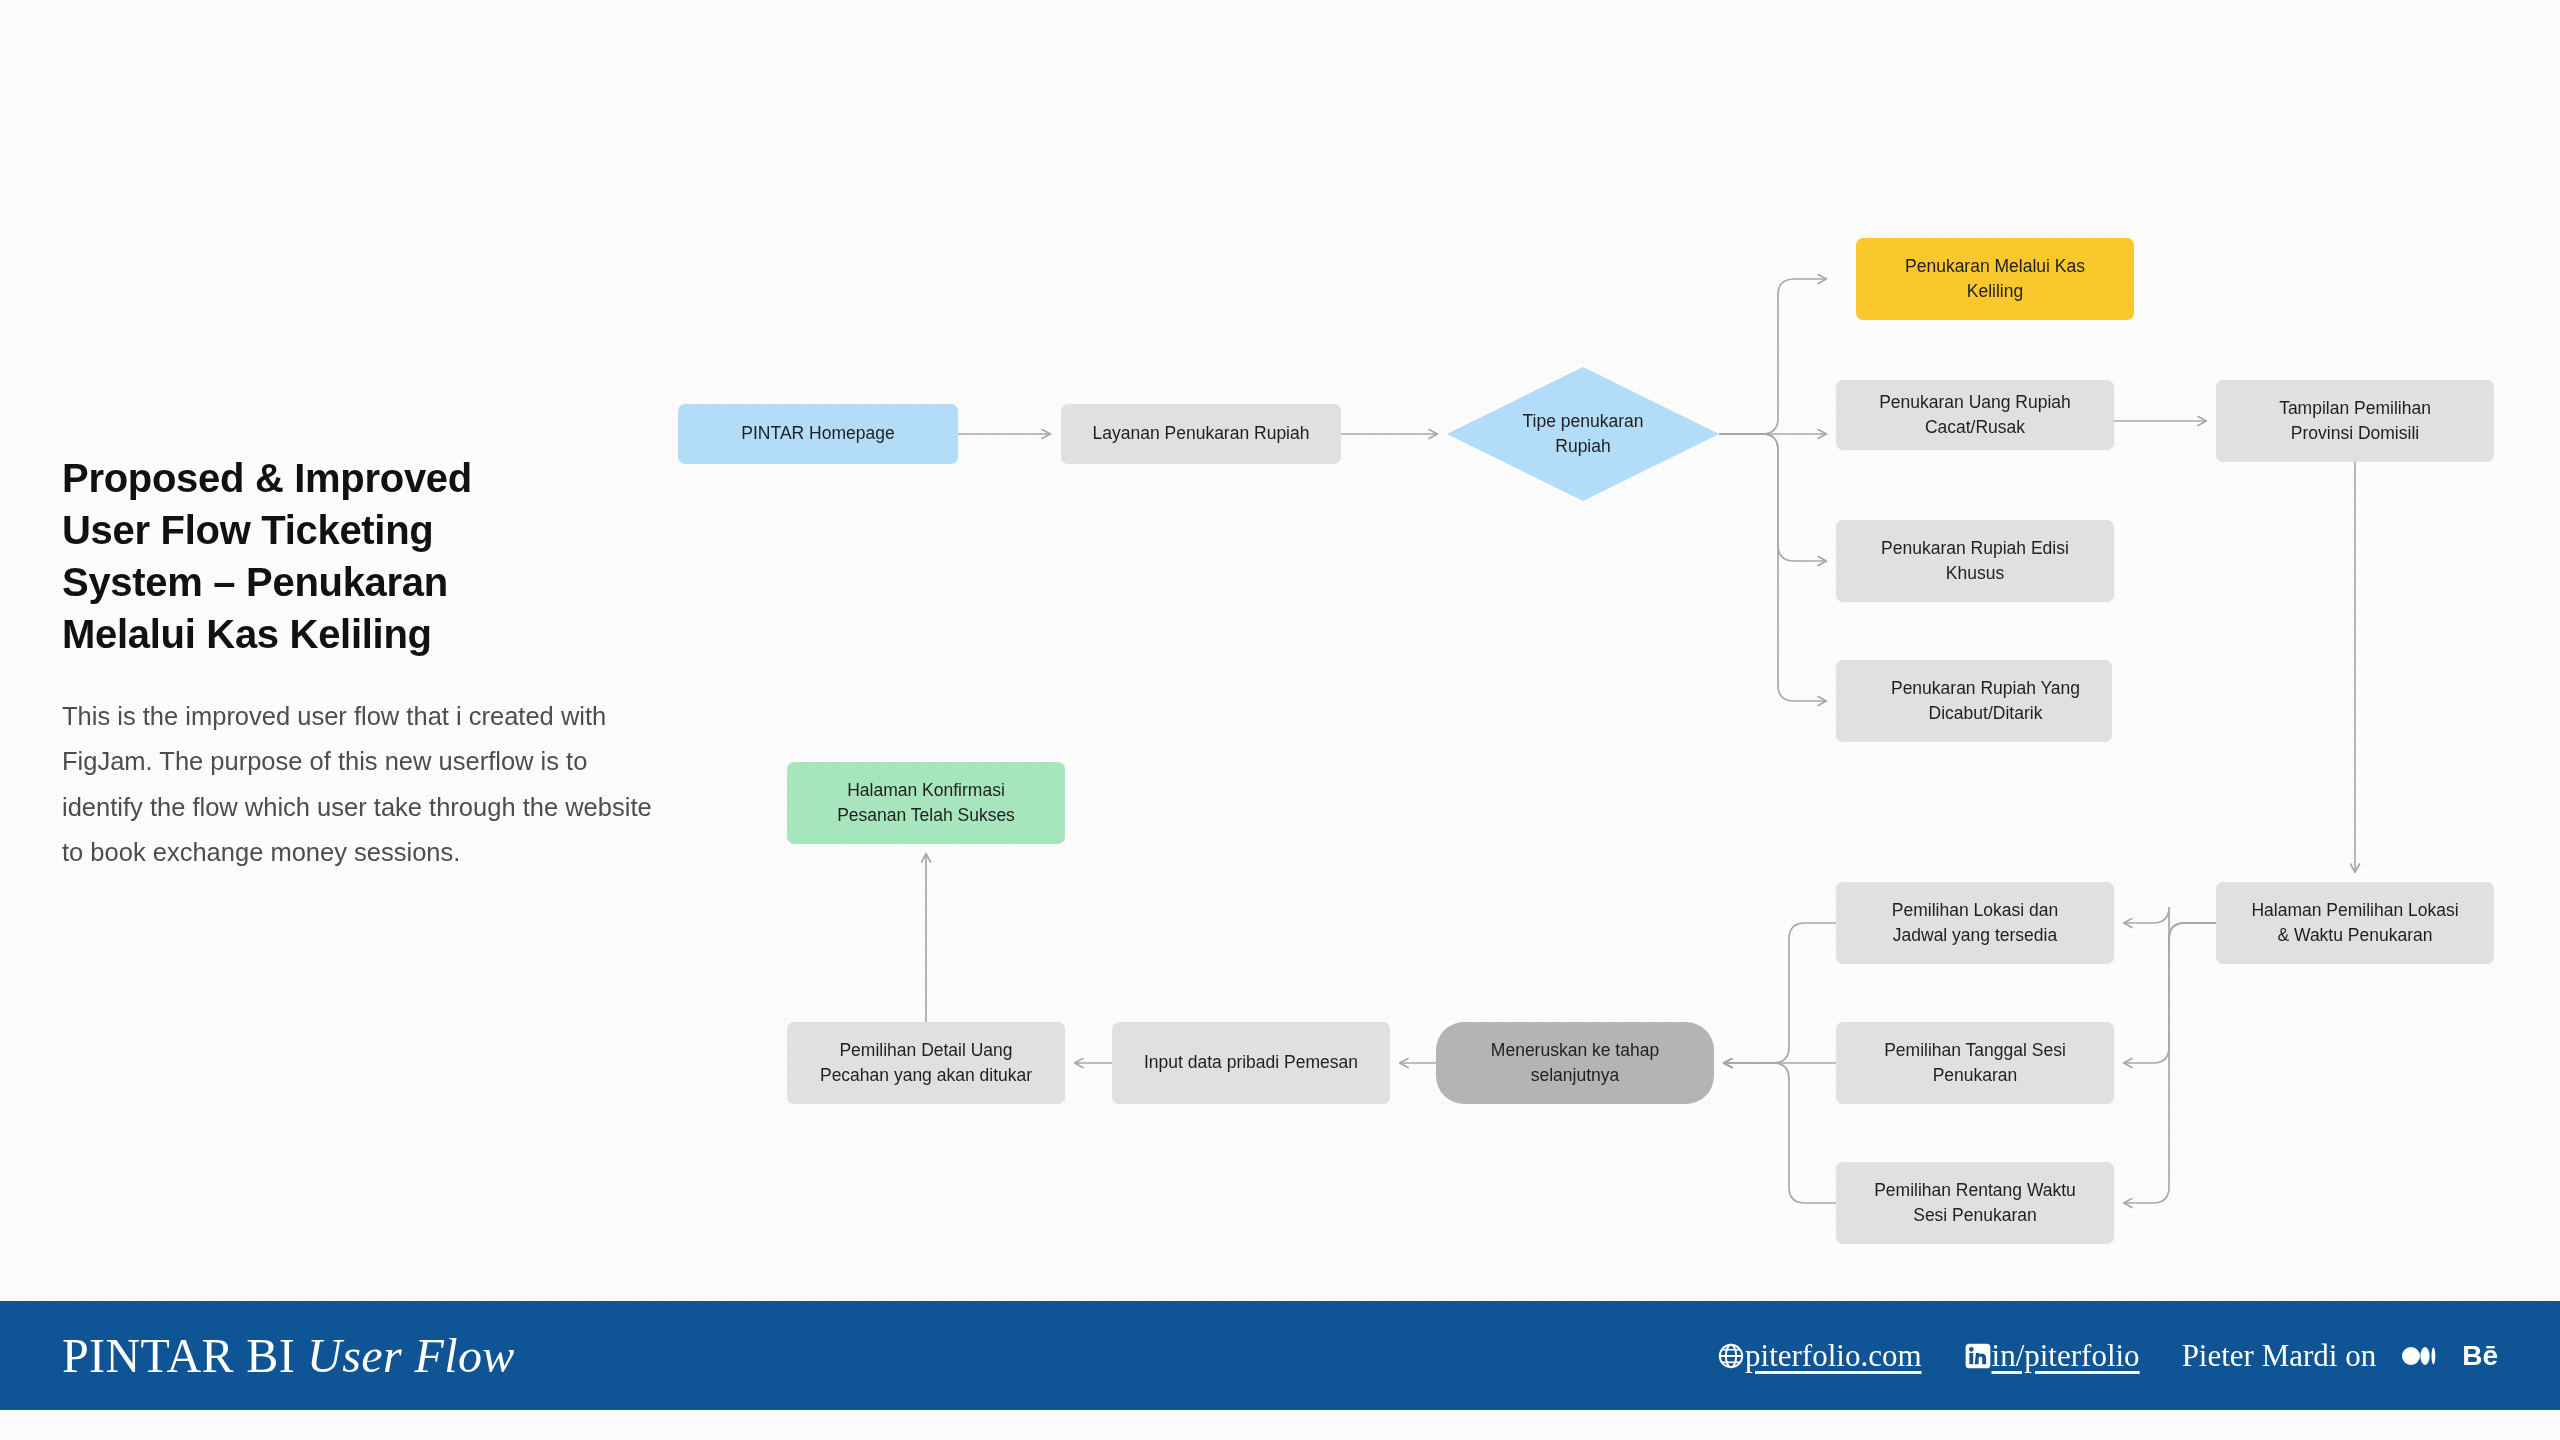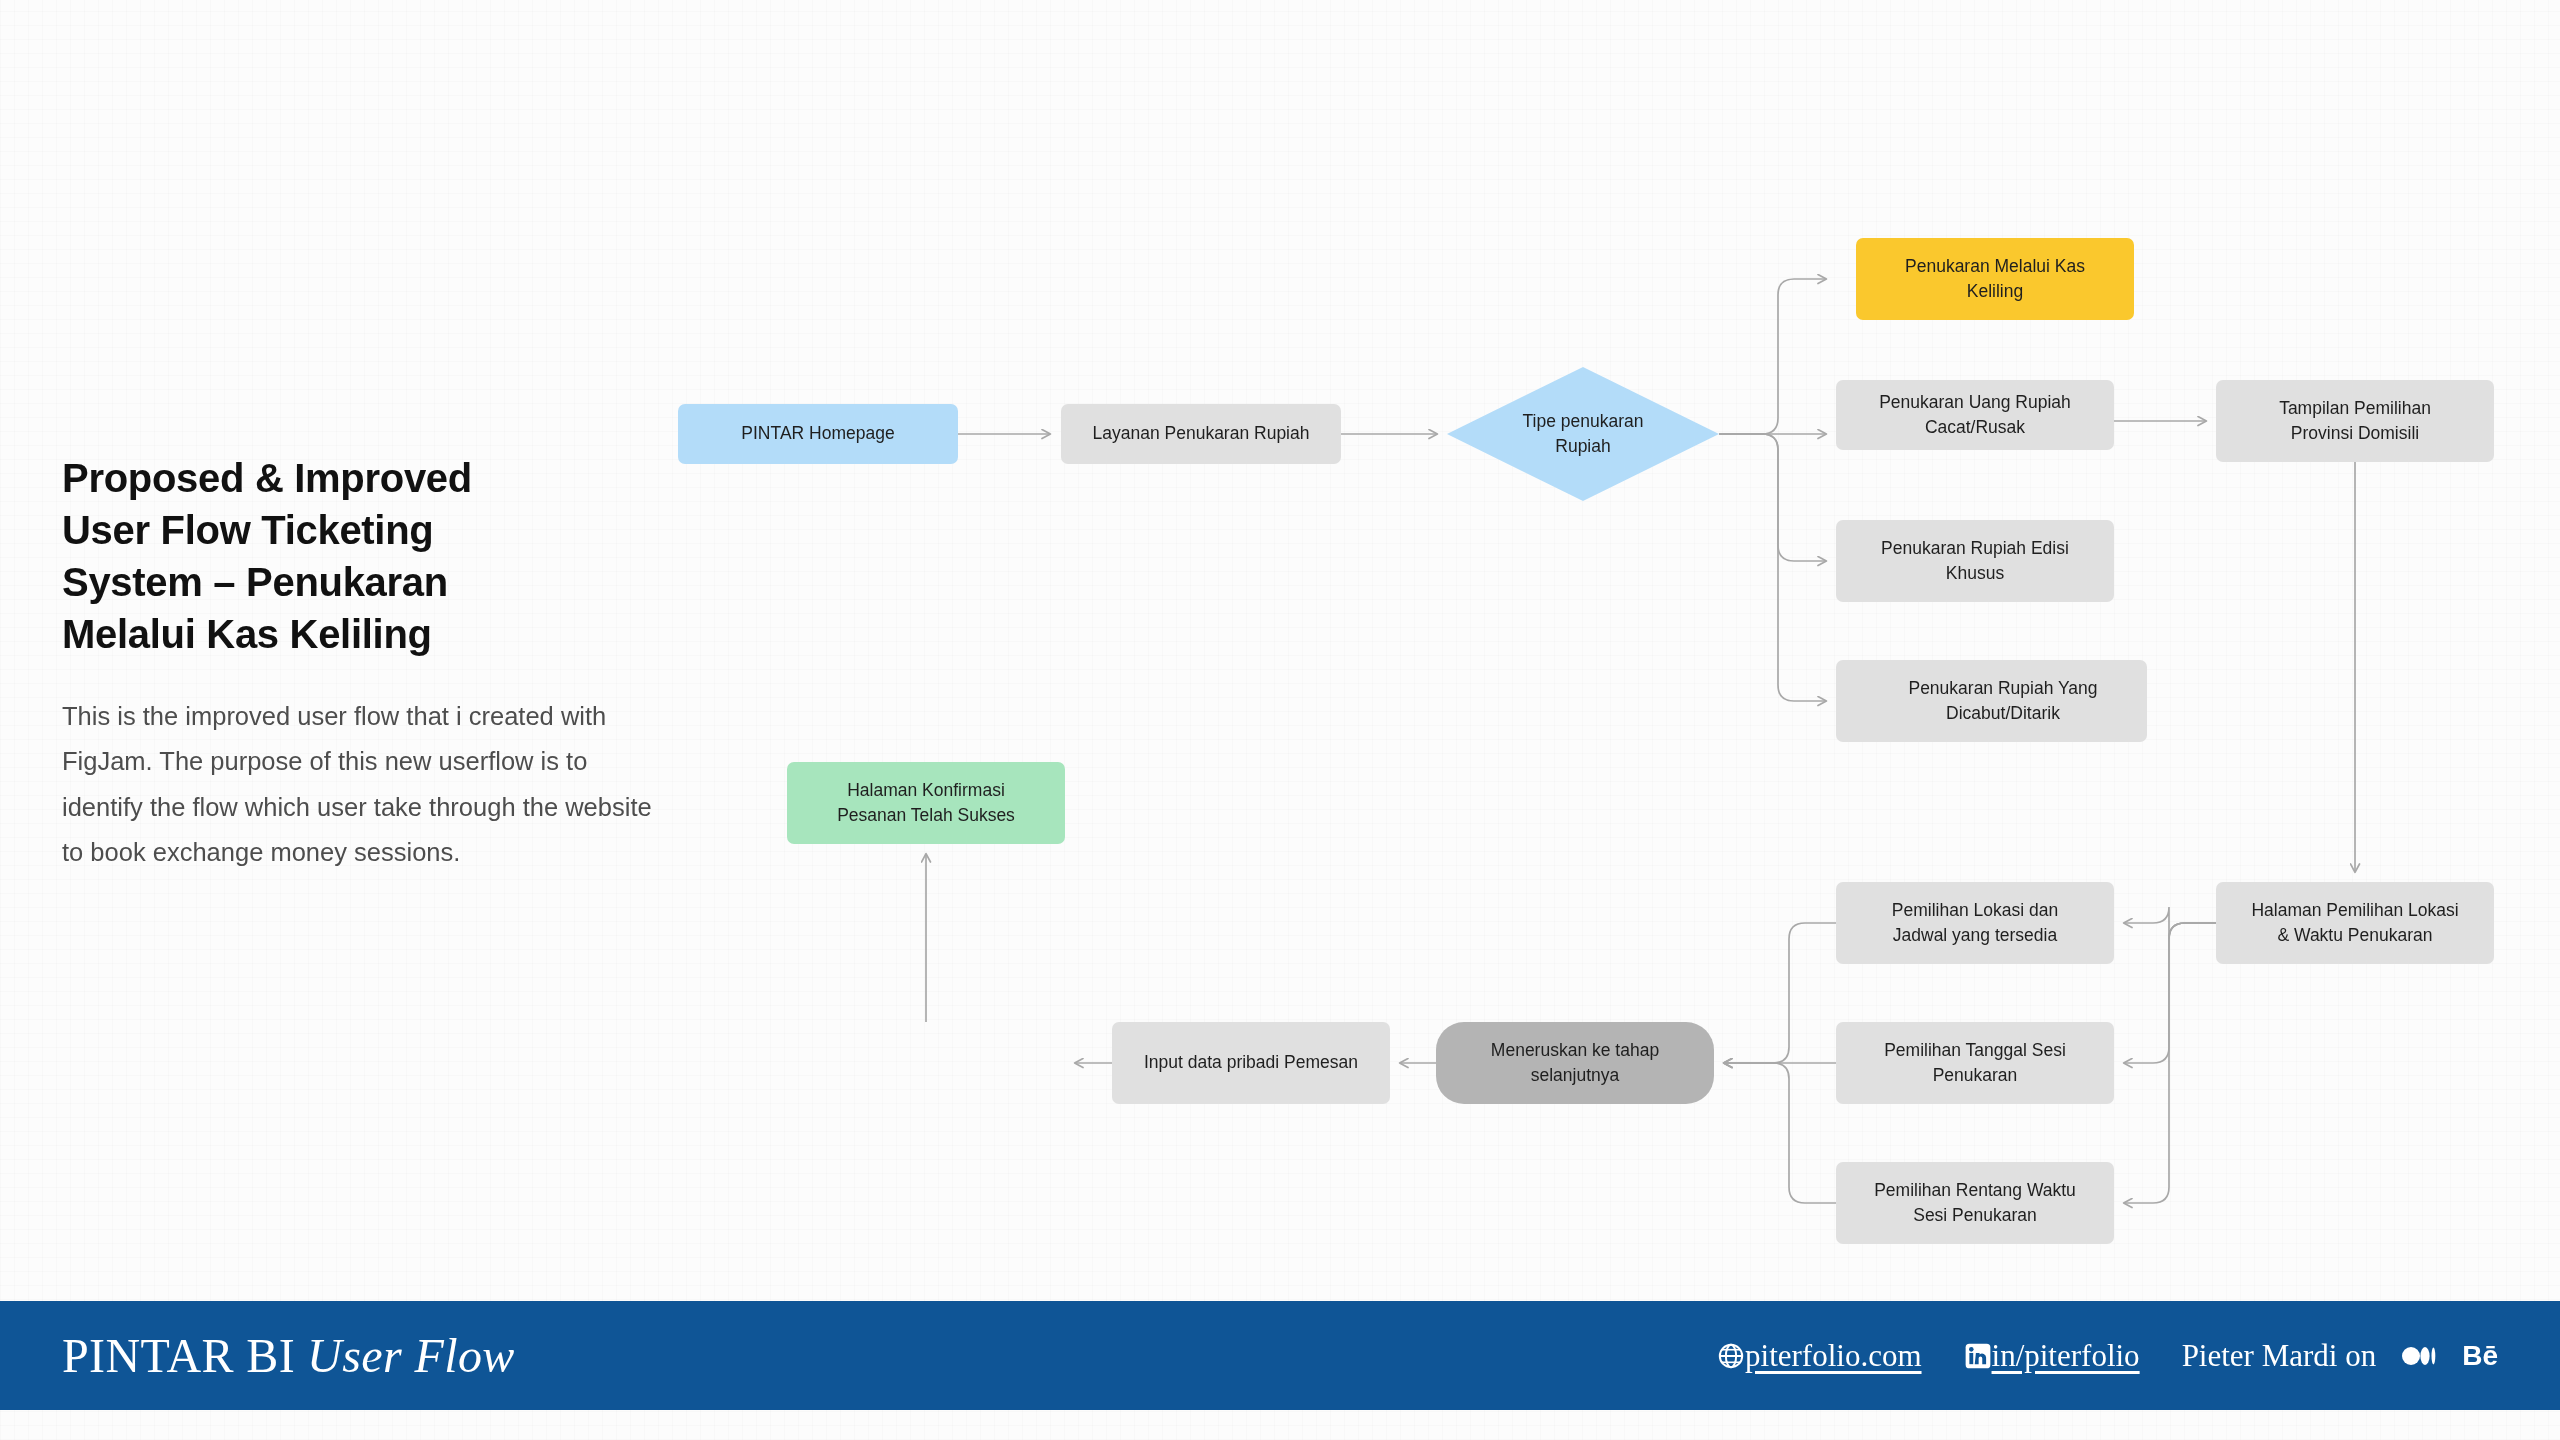--- a/index.html
+++ b/index.html
@@ -221,35 +221,37 @@
         <div class="diamond-shape"></div>
         <div class="diamond-label" style="white-space: pre-line;">Tipe penukaran
 Rupiah</div>
       </div>
       <div class="node amber" style="left: 1856px; top: 238px; width: 278px; height: 82px; white-space: pre-line;"><span style="white-space: pre-line;">Penukaran Melalui Kas
 Keliling</span></div>
       <div class="node grey" style="left: 1836px; top: 380px; width: 278px; height: 70px; white-space: pre-line;"><span style="white-space: pre-line;">Penukaran Uang Rupiah
 Cacat/Rusak</span></div>
       <div class="node grey" style="left: 1836px; top: 520px; width: 278px; height: 82px; white-space: pre-line;"><span style="white-space: pre-line;">Penukaran Rupiah Edisi
 Khusus</span></div>
-      <div class="node grey" style="left: 1836px; top: 660px; width: 311px; height: 82px; white-space: pre-line; padding-left: 37px;"><span style="white-space: pre-line;">Penukaran Rupiah Yang
+      <div class="node grey" style="left: 1836px; top: 660px; width: 276px; height: 82px; white-space: pre-line; padding-left: 37px;"><span style="white-space: pre-line;">Penukaran Rupiah Yang
 Dicabut/Ditarik</span></div>
       <div class="node grey" style="left: 2216px; top: 380px; width: 278px; height: 82px; white-space: pre-line;"><span style="white-space: pre-line;">Tampilan Pemilihan
 Provinsi Domisili</span></div>
       <div class="node grey" style="left: 2216px; top: 882px; width: 278px; height: 82px; white-space: pre-line;"><span style="white-space: pre-line;">Halaman Pemilihan Lokasi
 &amp; Waktu Penukaran</span></div>
       <div class="node grey" style="left: 1836px; top: 882px; width: 278px; height: 82px; white-space: pre-line; justify-content: center;"><span style="white-space: pre-line;">Pemilihan Lokasi dan
 Jadwal yang tersedia</span></div>
       <div class="node grey" style="left: 1836px; top: 1022px; width: 278px; height: 82px; white-space: pre-line;"><span style="white-space: pre-line;">Pemilihan Tanggal Sesi
 Penukaran</span></div>
       <div class="node grey" style="left: 1836px; top: 1162px; width: 278px; height: 82px; white-space: pre-line;"><span style="white-space: pre-line;">Pemilihan Rentang Waktu
 Sesi Penukaran</span></div>
       <div class="node darkgrey" style="left: 1436px; top: 1022px; width: 278px; height: 82px; white-space: pre-line; border-radius: 28px;"><span style="white-space: pre-line;">Meneruskan ke tahap
 selanjutnya</span></div>
       <div class="node grey" style="left: 1112px; top: 1022px; width: 278px; height: 82px; white-space: pre-line;"><span style="white-space: pre-line;">Input data pribadi Pemesan</span></div>
+      <div class="node grey" style="left: 787px; top: 1022px; width: 278px; height: 82px; white-space: pre-line;"><span style="white-space: pre-line;">Pemilihan Detail Uang
+Pecahan yang akan ditukar</span></div>
       <div class="node green" style="left: 787px; top: 762px; width: 278px; height: 82px; white-space: pre-line;"><span style="white-space: pre-line;">Halaman Konfirmasi
 Pesanan Telah Sukses</span></div>
     </div>
 
   <div id="footer">
     <div id="footer-brand">
       <span>PINTAR BI</span><span class="brand-italic">User Flow</span>
     </div>
 
     <div id="footer-right">

